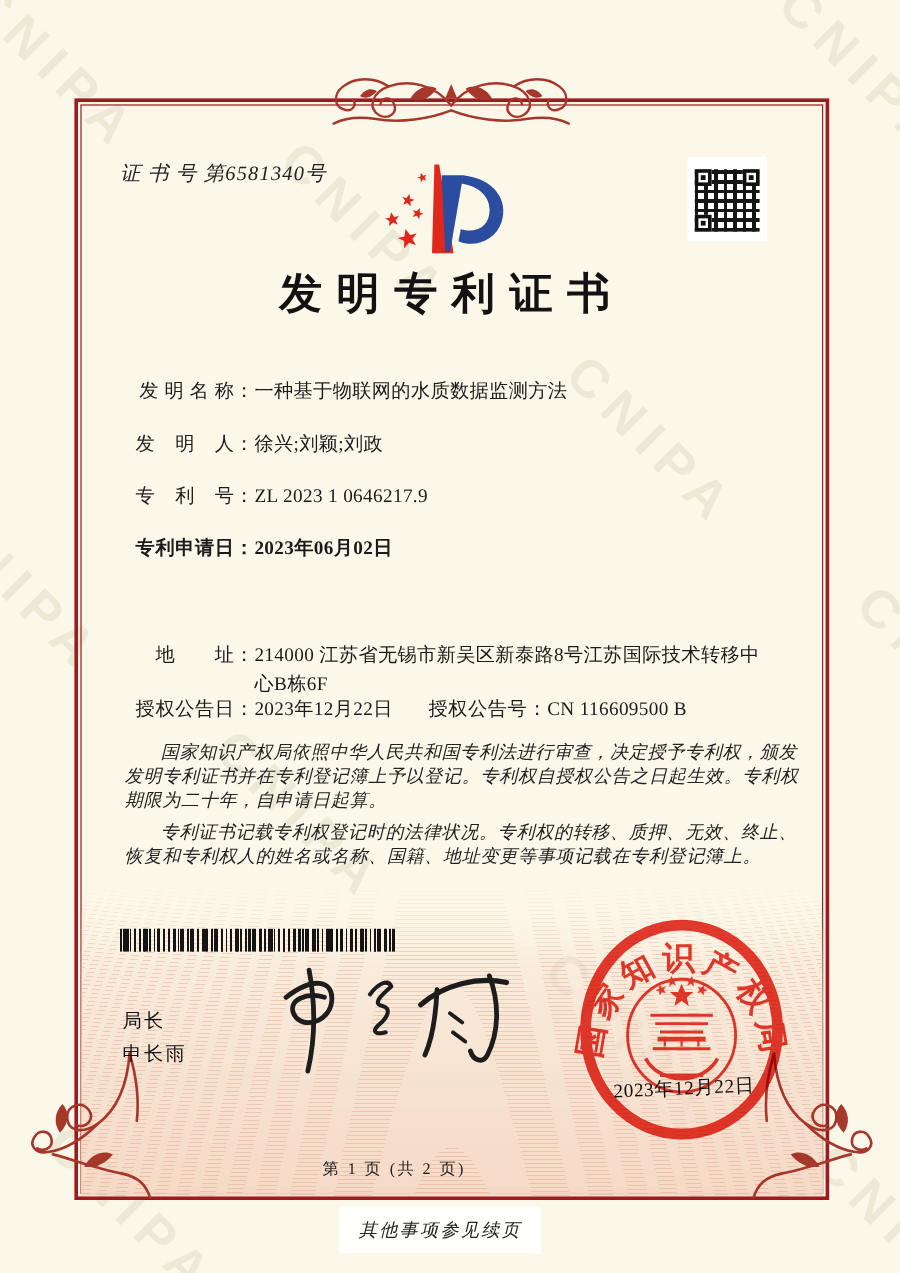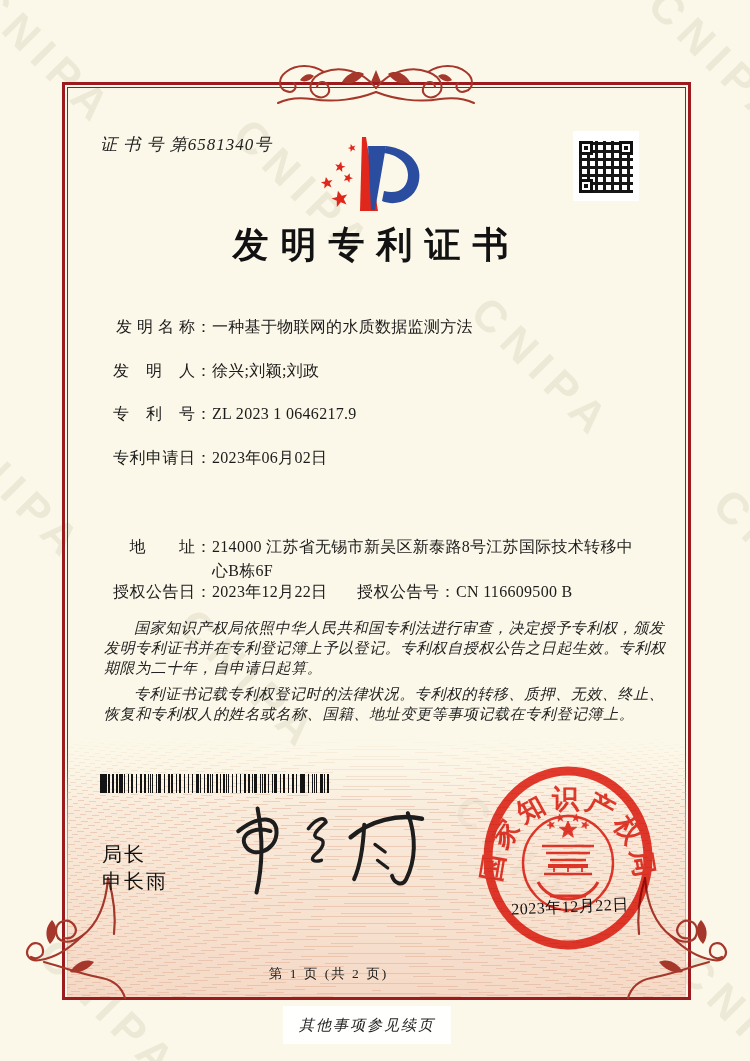--- a/index.html
+++ b/index.html
@@ -52,21 +52,21 @@
   .legal{position:absolute;left:104px;width:567px;font-size:15px;line-height:20px;
          font-style:italic;letter-spacing:0.6px;color:#222;text-indent:2em;}
 
   .barcode{position:absolute;left:100px;top:774px;width:230px;height:19px;
     background-image:
       repeating-linear-gradient(90deg,#141414 0 1.5px,transparent 1.5px 4px),
       repeating-linear-gradient(90deg,transparent 0 2.5px,#141414 2.5px 4px,transparent 4px 9.5px),
       repeating-linear-gradient(90deg,transparent 0 6px,#141414 6px 7.5px,transparent 7.5px 13px);}
 
   .signoff{position:absolute;left:102px;font-family:"Liberation Sans","DejaVu Sans",sans-serif;
-           font-size:20px;color:#111;letter-spacing:2px;}
+           font-size:16px;color:#111;letter-spacing:2px;}
   .sig-svg{position:absolute;left:213px;top:798px;width:232px;height:100px;transform:rotate(-2deg);}
 
   .seal-svg{position:absolute;left:478px;top:762px;width:180px;height:192px;mix-blend-mode:multiply;opacity:0.97;}
   .seal-date{position:absolute;left:502px;top:897px;width:136px;text-align:center;font-size:16px;
              color:#101010;transform:rotate(-2.5deg);letter-spacing:0.5px;}
 
   .pageno{position:absolute;left:62px;top:965px;width:533px;text-align:center;font-size:13.5px;color:#222;letter-spacing:2px;}
   .contnote{position:absolute;left:283px;top:1006px;width:168px;height:38px;background:#fffffe;
             display:flex;align-items:center;justify-content:center;font-size:15px;font-style:italic;
             letter-spacing:2px;color:#222;}
@@ -168,21 +168,21 @@
     <span class="fvalue">一种基于物联网的水质数据监测方法</span>
   </div>
   <div class="row" style="top:359px;">
     <span class="flabel">发　明　人：</span>
     <span class="fvalue">徐兴;刘颖;刘政</span>
   </div>
   <div class="row" style="top:402px;">
     <span class="flabel">专　利　号：</span>
     <span class="fvalue">ZL 2023 1 0646217.9</span>
   </div>
-  <div class="row" style="top:446px;">
+  <div class="row" style="top:446px;font-weight:bold;">
     <span class="flabel">专利申请日：</span>
     <span class="fvalue">2023年06月02日</span>
   </div>
   <div class="row" style="top:535px;">
     <span class="flabel">地　　址：</span>
     <span class="fvalue addr">214000 江苏省无锡市新吴区新泰路8号江苏国际技术转移中心B栋6F</span>
   </div>
   <div class="row" style="top:580px;">
     <span class="flabel">授权公告日：</span>
     <span class="fvalue w145">2023年12月22日</span>

